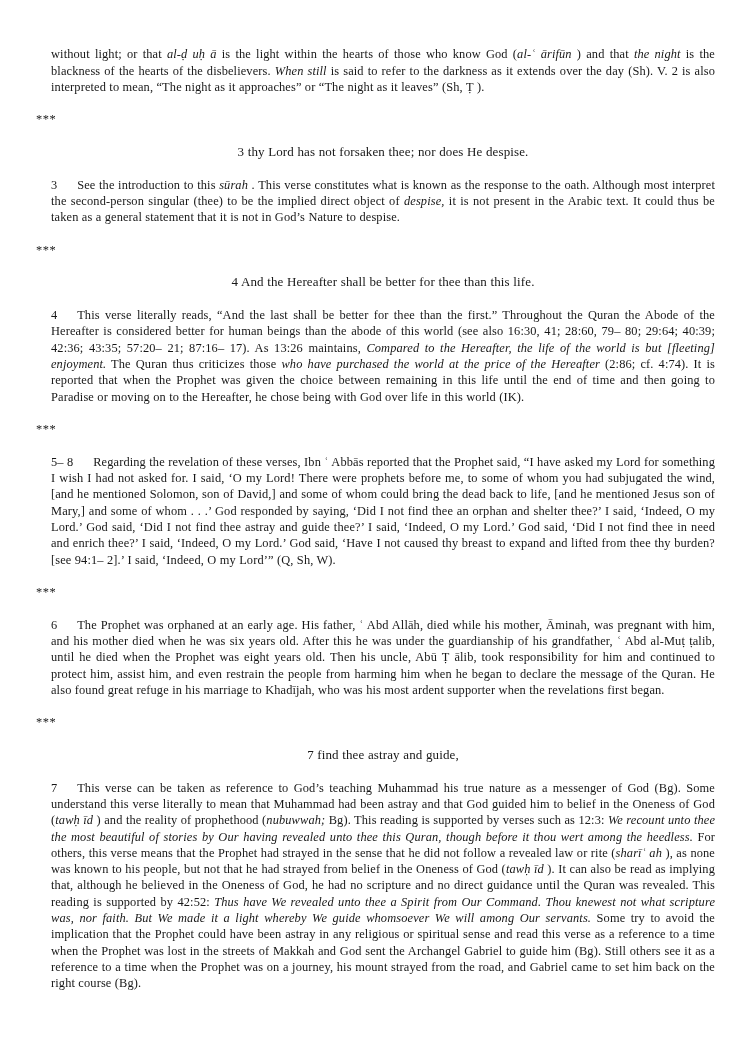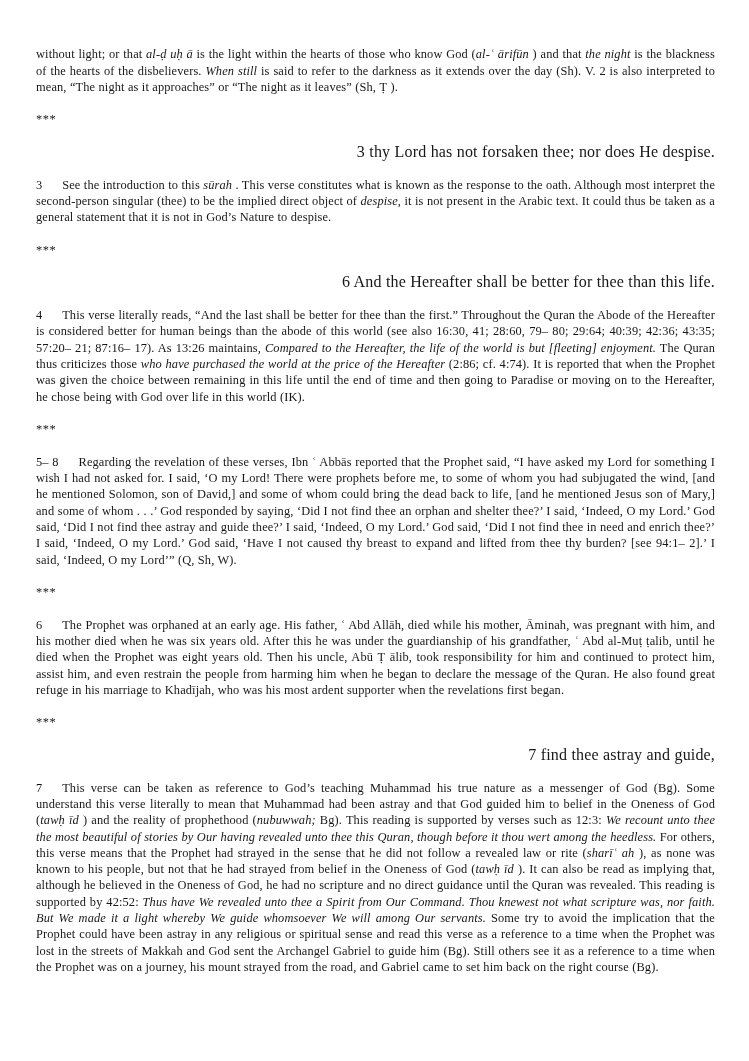--- a/index.html
+++ b/index.html
@@ -25,41 +25,41 @@
     position: absolute;
     left: 36px;
     top: 30px;
     width: 679px;
   }
   .para {
     font-size: 12.4px;
     line-height: 16.3px;
     text-align: justify;
     text-justify: inter-word;
-    margin: 0 0 0 0;
+    margin: 0 0 0 15px;
     color: #171717;
     letter-spacing: 0.01em;
     word-spacing: 0.01em;
     -webkit-font-smoothing: none;
   }
   
   .para + .para { margin-top: 16.3px; }
 
   .sep {
     font-size: 12.4px;
     line-height: 16.3px;
     text-align: left;
     letter-spacing: 0.6px;
     color: #171717;
     margin-top: 16.3px;
   }
   .verse {
-    font-size: 16px;
+    font-size: 13px;
     line-height: 16.3px;
-    text-align: right;
+    text-align: center;
     color: #171717;
     margin-top: 16.3px;
   }
   .commentary {
     margin-top: 16.3px;
   }
   .num {
     display: inline;
   }
   .gap {
@@ -73,21 +73,21 @@
 </head>
 <body>
 
 <div class="page">
   <div class="text-column" id="text-column">
       <div class="para commentary"><span>without light; or that </span><i>al-ḍ uḥ ā</i><span> is the light within the hearts of those who know God (</span><i>al-ʿ ārifūn</i><span> ) and that </span><i>the night</i><span> is the blackness of the hearts of the disbelievers. </span><i>When still</i><span> is said to refer to the darkness as it extends over the day (Sh). V. 2 is also interpreted to mean, “The night as it approaches” or “The night as it leaves” (Sh, Ṭ ).</span></div>
       <div class="sep">***</div>
       <div class="para verse"><span>3 thy Lord has not forsaken thee; nor does He despise.</span></div>
       <div class="para commentary"><span class="num">3</span><span class="gap">&nbsp;</span><span>See the introduction to this </span><i>sūrah</i><span> . This verse constitutes what is known as the response to the oath. Although most interpret the second-person singular (thee) to be the implied direct object of </span><i>despise,</i><span> it is not present in the Arabic text. It could thus be taken as a general statement that it is not in God’s Nature to despise.</span></div>
       <div class="sep">***</div>
-      <div class="para verse"><span>6 And the Hereafter shall be better for thee than this life.</span></div>
+      <div class="para verse"><span>4 And the Hereafter shall be better for thee than this life.</span></div>
       <div class="para commentary"><span class="num">4</span><span class="gap">&nbsp;</span><span>This verse literally reads, “And the last shall be better for thee than the first.” Throughout the Quran the Abode of the Hereafter is considered better for human beings than the abode of this world (see also 16:30, 41; 28:60, 79– 80; 29:64; 40:39; 42:36; 43:35; 57:20– 21; 87:16– 17). As 13:26 maintains, </span><i>Compared to the Hereafter, the life of the world is but [fleeting] enjoyment.</i><span> The Quran thus criticizes those </span><i>who have purchased the world at the price of the Hereafter</i><span> (2:86; cf. 4:74). It is reported that when the Prophet was given the choice between remaining in this life until the end of time and then going to Paradise or moving on to the Hereafter, he chose being with God over life in this world (IK).</span></div>
       <div class="sep">***</div>
       <div class="para commentary"><span class="num">5– 8</span><span class="gap">&nbsp;</span><span>Regarding the revelation of these verses, Ibn ʿ Abbās reported that the Prophet said, “I have asked my Lord for something I wish I had not asked for. I said, ‘O my Lord! There were prophets before me, to some of whom you had subjugated the wind, [and he mentioned Solomon, son of David,] and some of whom could bring the dead back to life, [and he mentioned Jesus son of Mary,] and some of whom . . .’ God responded by saying, ‘Did I not find thee an orphan and shelter thee?’ I said, ‘Indeed, O my Lord.’ God said, ‘Did I not find thee astray and guide thee?’ I said, ‘Indeed, O my Lord.’ God said, ‘Did I not find thee in need and enrich thee?’ I said, ‘Indeed, O my Lord.’ God said, ‘Have I not caused thy breast to expand and lifted from thee thy burden? [see 94:1– 2].’ I said, ‘Indeed, O my Lord’” (Q, Sh, W).</span></div>
       <div class="sep">***</div>
       <div class="para commentary"><span class="num">6</span><span class="gap">&nbsp;</span><span>The Prophet was orphaned at an early age. His father, ʿ Abd Allāh, died while his mother, Āminah, was pregnant with him, and his mother died when he was six years old. After this he was under the guardianship of his grandfather, ʿ Abd al-Muṭ ṭalib, until he died when the Prophet was eight years old. Then his uncle, Abū Ṭ ālib, took responsibility for him and continued to protect him, assist him, and even restrain the people from harming him when he began to declare the message of the Quran. He also found great refuge in his marriage to Khadījah, who was his most ardent supporter when the revelations first began.</span></div>
       <div class="sep">***</div>
       <div class="para verse"><span>7 find thee astray and guide,</span></div>
       <div class="para commentary"><span class="num">7</span><span class="gap">&nbsp;</span><span>This verse can be taken as reference to God’s teaching Muhammad his true nature as a messenger of God (Bg). Some understand this verse literally to mean that Muhammad had been astray and that God guided him to belief in the Oneness of God (</span><i>tawḥ īd</i><span> ) and the reality of prophethood (</span><i>nubuwwah;</i><span> Bg). This reading is supported by verses such as 12:3: </span><i>We recount unto thee the most beautiful of stories by Our having revealed unto thee this Quran, though before it thou wert among the heedless.</i><span> For others, this verse means that the Prophet had strayed in the sense that he did not follow a revealed law or rite (</span><i>sharīʿ ah</i><span> ), as none was known to his people, but not that he had strayed from belief in the Oneness of God (</span><i>tawḥ īd</i><span> ). It can also be read as implying that, although he believed in the Oneness of God, he had no scripture and no direct guidance until the Quran was revealed. This reading is supported by 42:52: </span><i>Thus have We revealed unto thee a Spirit from Our Command. Thou knewest not what scripture was, nor faith. But We made it a light whereby We guide whomsoever We will among Our servants.</i><span> Some try to avoid the implication that the Prophet could have been astray in any religious or spiritual sense and read this verse as a reference to a time when the Prophet was lost in the streets of Makkah and God sent the Archangel Gabriel to guide him (Bg). Still others see it as a reference to a time when the Prophet was on a journey, his mount strayed from the road, and Gabriel came to set him back on the right course (Bg).</span></div>
     </div>
 </div>

